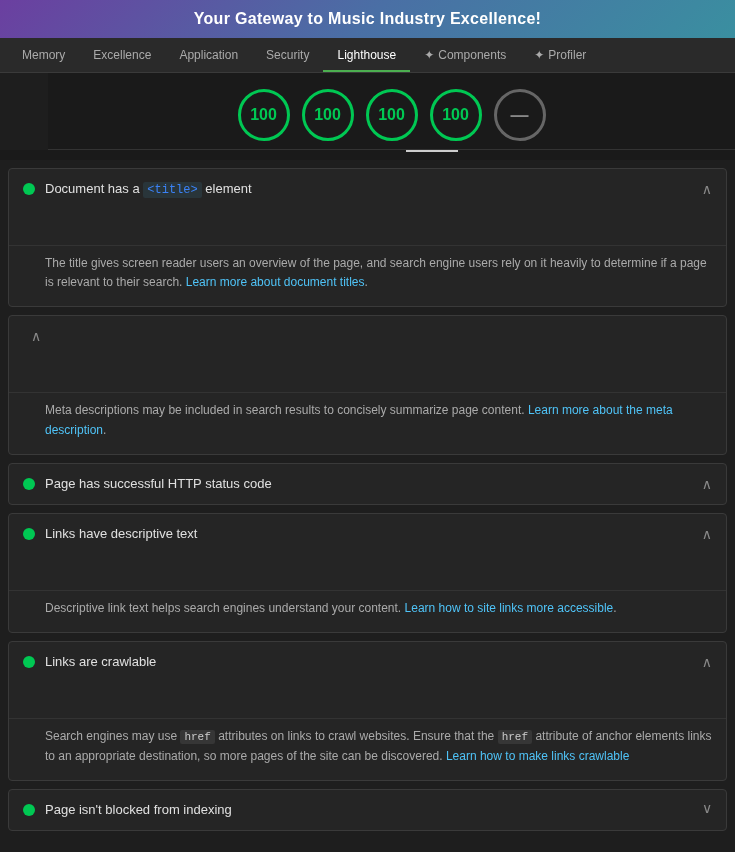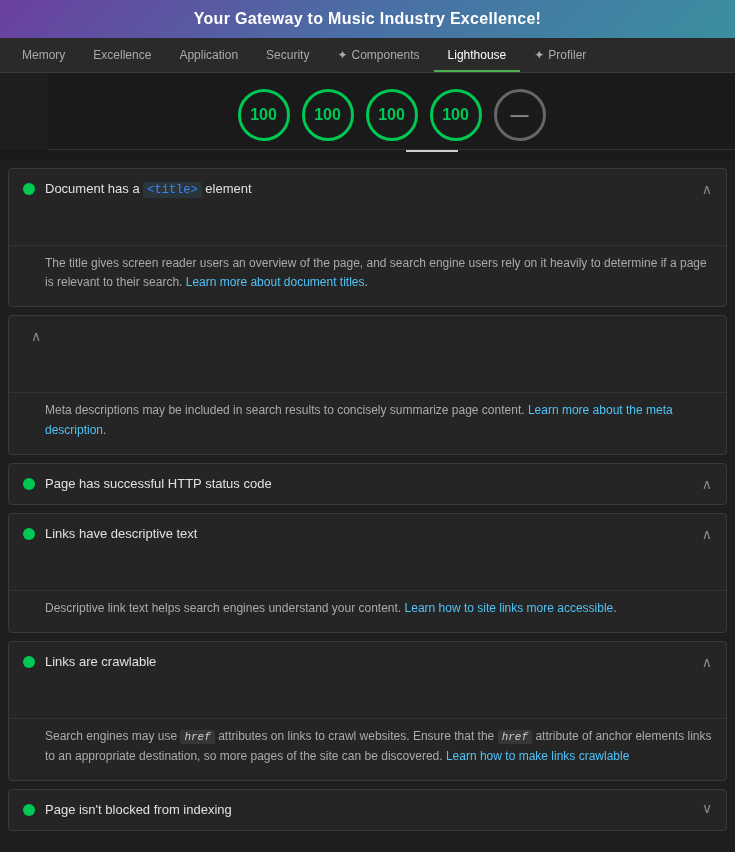--- a/index.html
+++ b/index.html
@@ -164,21 +164,20 @@
       text-decoration: none;
     }
 
     .audit-body .code-inline {
       font-family: 'Courier New', monospace;
       font-size: 11px;
       background: rgba(255,255,255,0.08);
       padding: 1px 4px;
       border-radius: 2px;
       color: #ccc;
-      font-style: italic;
     }
   </style>
 </head>
 <body>
 
 <div class="header-banner">
   <h1>Your Gateway to Music Industry Excellence!</h1>
 </div>
 
 <div class="nav-bar">
@@ -187,25 +186,25 @@
   </div>
   <div class="nav-tab">
     <span>Excellence</span>
   </div>
   <div class="nav-tab">
     <span>Application</span>
   </div>
   <div class="nav-tab">
     <span>Security</span>
   </div>
-  <div class="nav-tab">
-    <span class="tab-icon">✦</span><span>Components</span>
-  </div>
   <div class="nav-tab active">
     <span>Lighthouse</span>
+  </div>
+  <div class="nav-tab">
+    <span class="tab-icon">✦</span><span>Components</span>
   </div>
   <div class="nav-tab">
     <span class="tab-icon">✦</span><span>Profiler</span>
   </div>
 </div>
 
 <div class="scores-section">
   <div class="score-circle">
     <span>100</span>
   </div>

